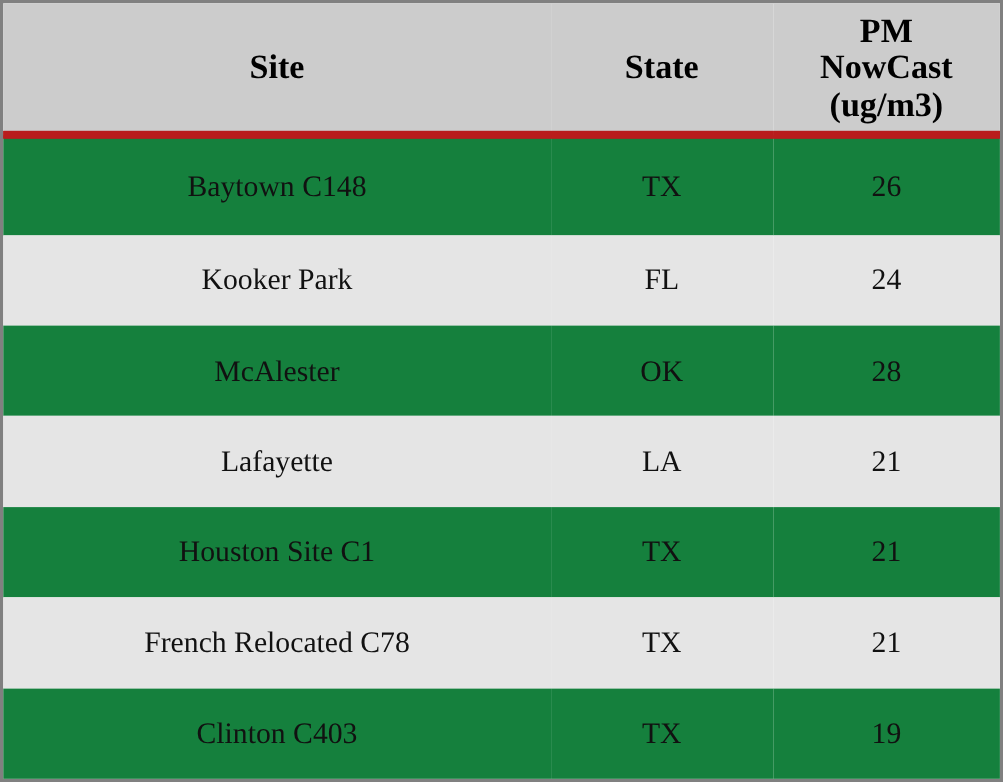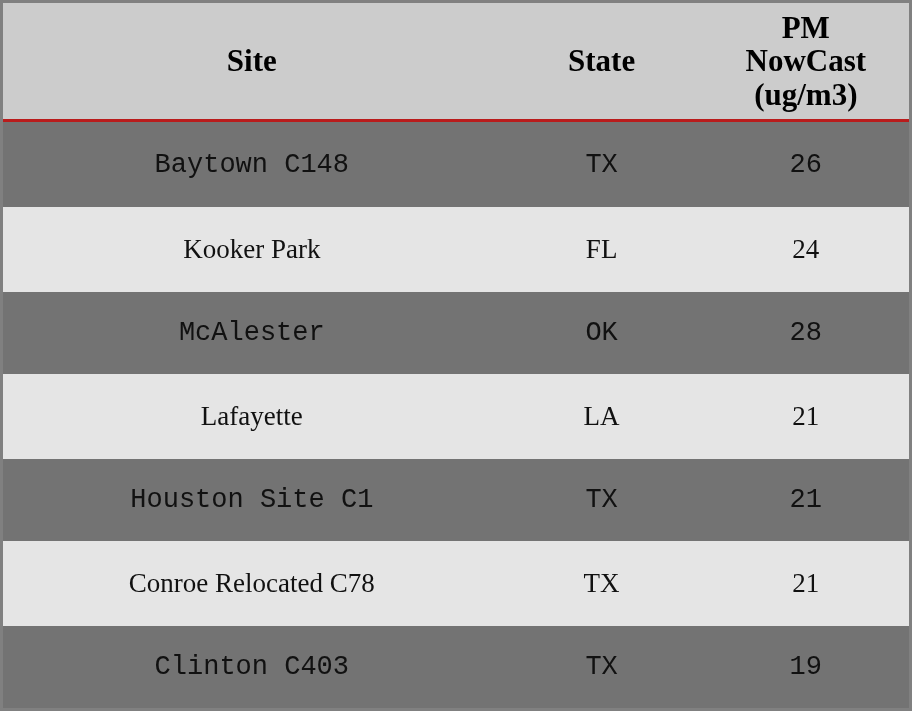--- a/index.html
+++ b/index.html
@@ -28,38 +28,37 @@
   }
   thead th {
     background: #cccccc;
     color: #000000;
     font-weight: bold;
     font-size: 31px;
     line-height: 1.08;
     text-align: center;
     vertical-align: middle;
     padding: 8px 4px;
-    border-bottom: 3px solid #b91c1c;
+    border-bottom: 7px solid #b91c1c;
     font-family: "Liberation Serif", serif;
   }
   th.col-site { width: 55.5%; }
   th.col-state { width: 22%; }
   th.col-value { width: 22.5%; }
   tbody td {
     text-align: center;
     vertical-align: middle;
     font-size: 27px;
     color: #111111;
     padding: 2px 4px;
     border: none;
     font-family: "Liberation Serif", serif;
   }
   tbody tr.odd td {
-    background: #737373;
-    font-family: Liberation Mono, monospace;
+    background: #15803d;
   }
   tbody tr.even td {
     background: #e5e5e5;
   }
 </style>
 </head>
 <body>
 
 <div class="table-wrap">
   <table class="data-table">
@@ -98,21 +97,21 @@
         <td>Lafayette</td>
         <td>LA</td>
         <td>21</td>
       </tr>
       <tr class="odd">
         <td>Houston Site C1</td>
         <td>TX</td>
         <td>21</td>
       </tr>
       <tr class="even">
-        <td>Conroe Relocated C78</td>
+        <td>French Relocated C78</td>
         <td>TX</td>
         <td>21</td>
       </tr>
       <tr class="odd">
         <td>Clinton C403</td>
         <td>TX</td>
         <td>19</td>
       </tr>
     </tbody>
   </table>

